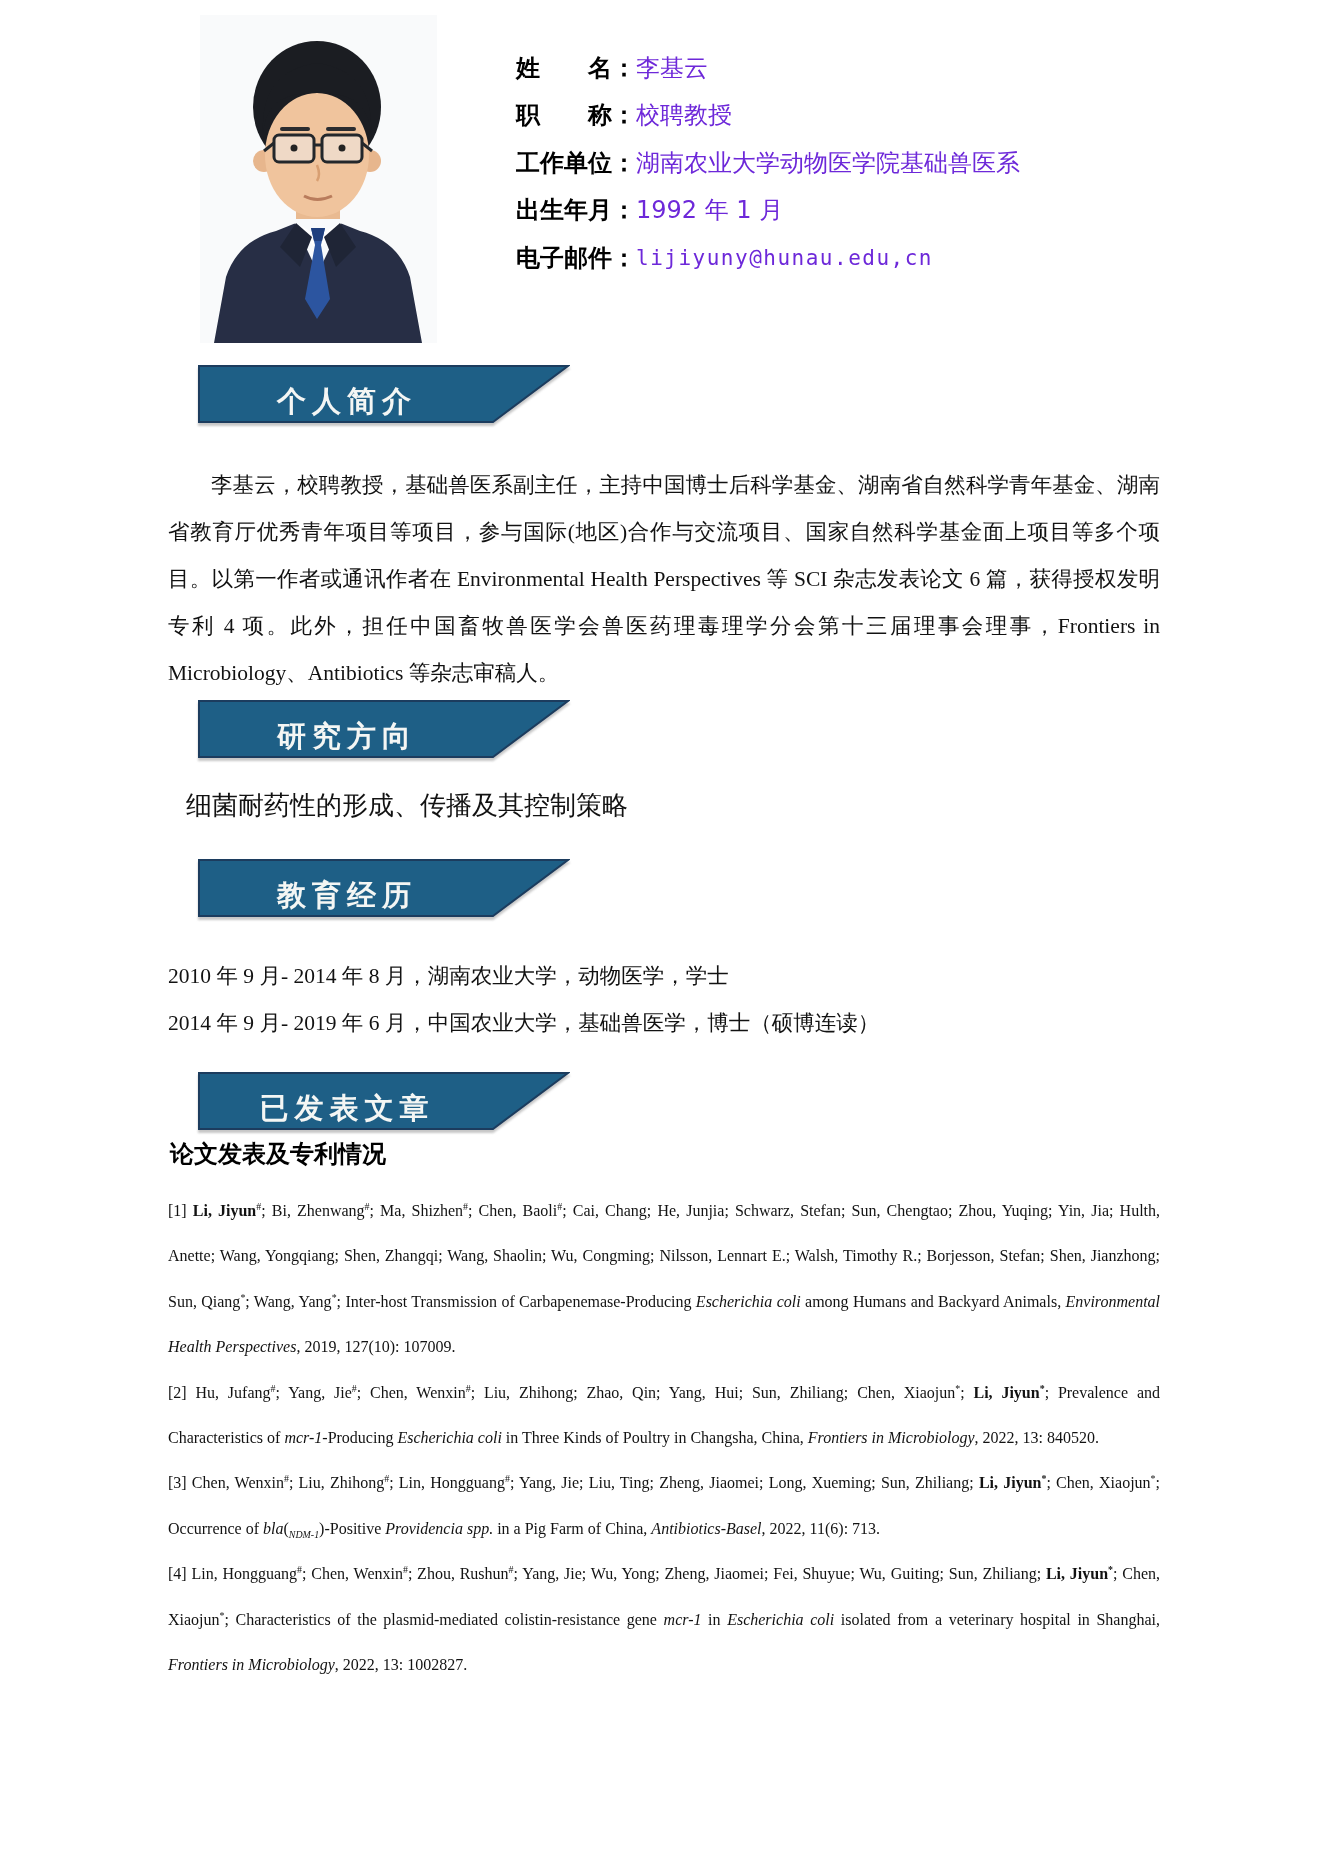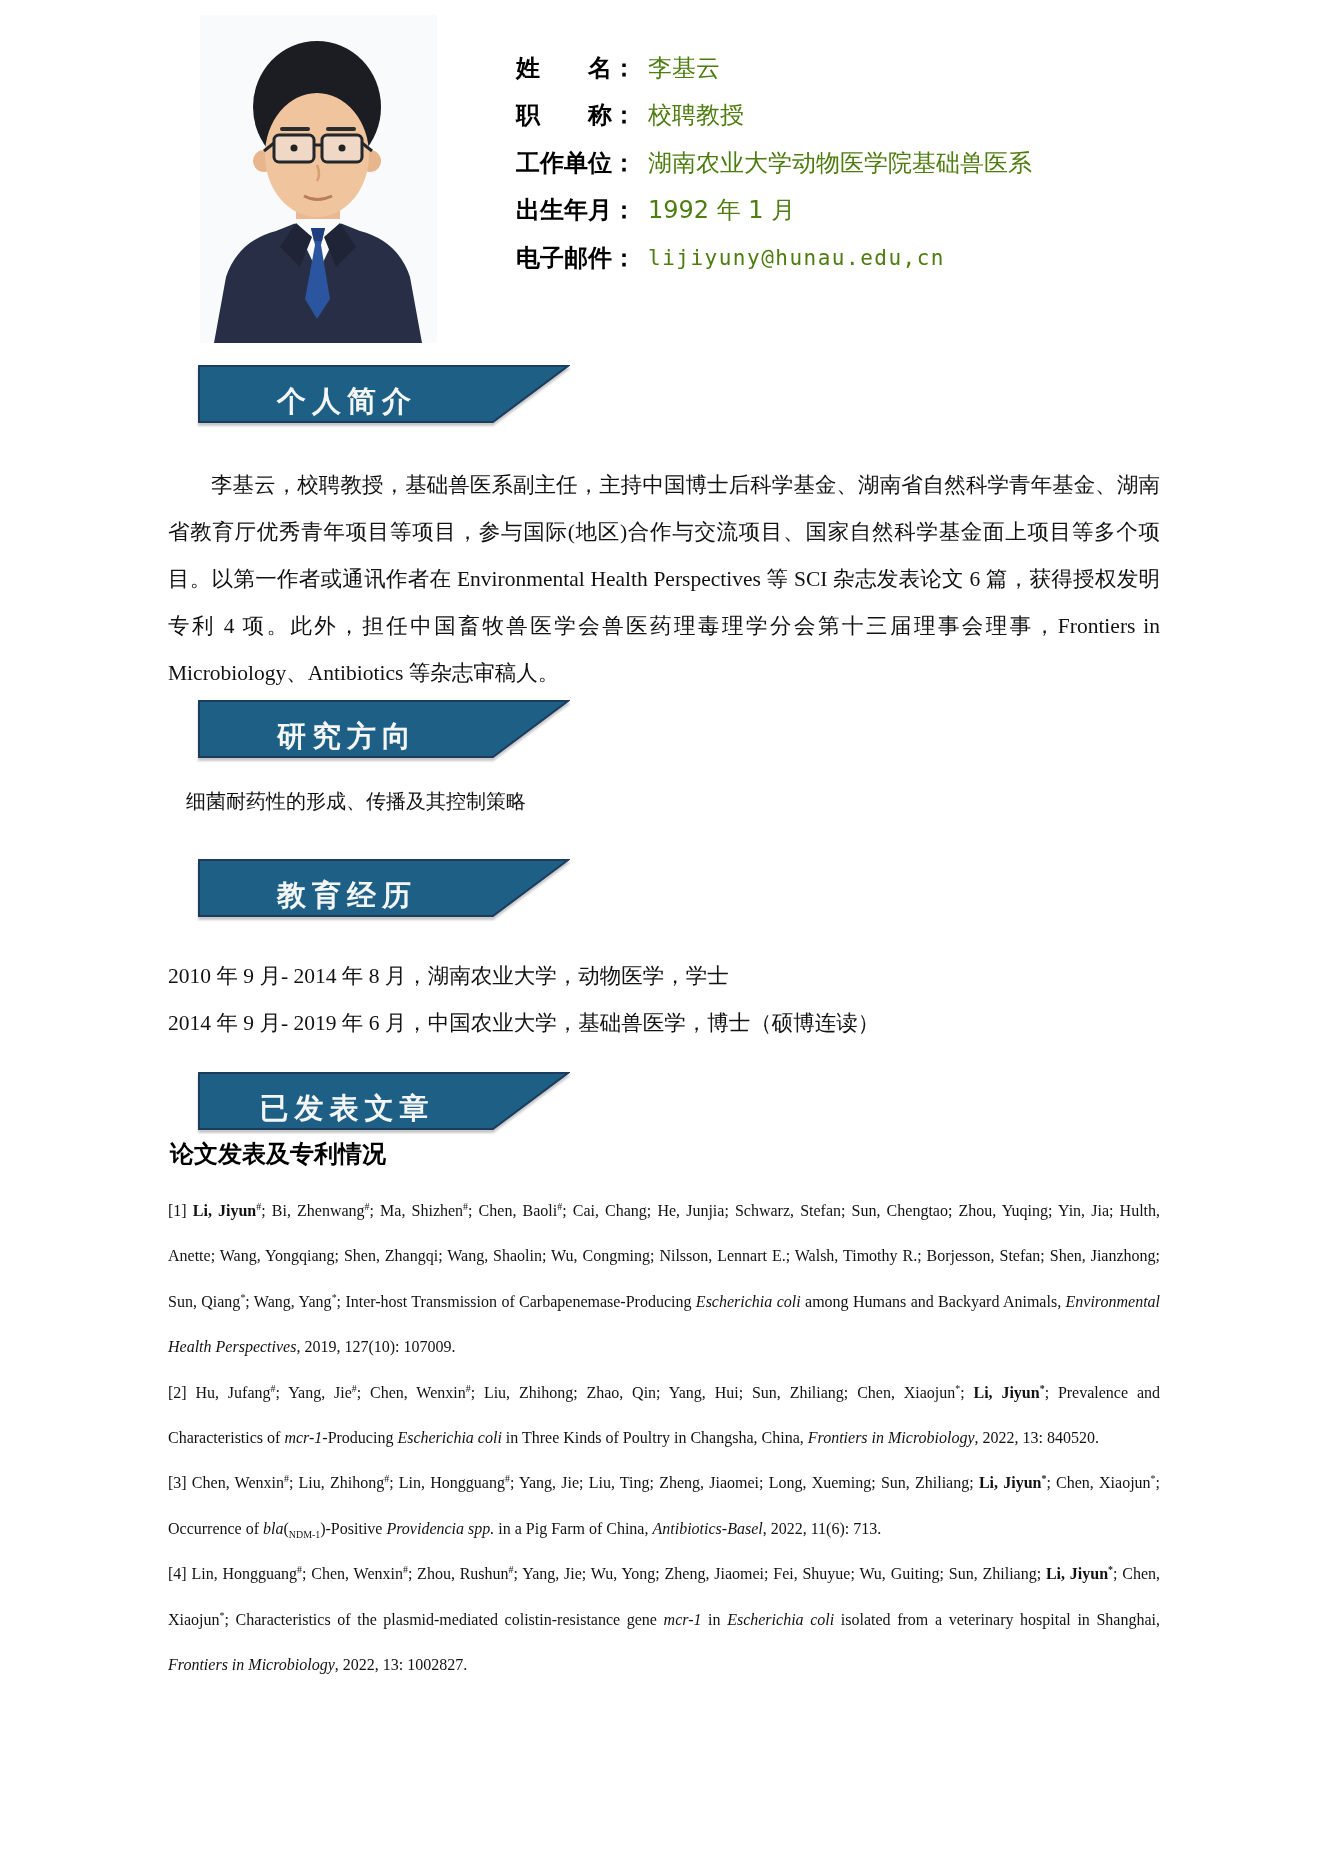--- a/index.html
+++ b/index.html
@@ -11,52 +11,52 @@
     font-family:"Liberation Serif","DejaVu Serif",serif;
     color:#121212;
     padding-left:28px;
   }
   
   .photo{position:absolute;left:200px;top:15px;width:237px;height:328px;}
   .photo svg{display:block;width:100%;height:100%;}
   .info{position:absolute;left:516px;top:44px;font-family:"DejaVu Sans","Liberation Sans",sans-serif;}
   .info-row{display:flex;align-items:center;height:47.5px;font-size:24px;}
   .info-label{font-weight:bold;color:#000;white-space:pre;}
-  .info-value{margin-left:12px;color:#4d7c0f;}
+  .info-value{margin-left:0;color:#6d28d9;}
   .info-value.mono{font-family:"DejaVu Sans Mono","Liberation Mono",monospace;font-size:21px;letter-spacing:1.5px;}
   
   .banner{position:absolute;left:198px;width:372px;height:58px;filter:drop-shadow(0 3px 1px rgba(130,130,130,.45));}
   .banner svg{display:block;}
   .banner-title{
     position:absolute;left:0;top:8px;width:298px;height:58px;
     display:flex;align-items:center;justify-content:center;
     font-family:"DejaVu Sans","Liberation Sans",sans-serif;
     font-weight:bold;font-size:29px;color:var(--banner-text,#f4f6f4);letter-spacing:6px;
   }
   
   .intro{
     position:absolute;left:168px;top:462px;width:992px;
     font-size:21.5px;line-height:47px;text-align:justify;text-indent:2em;
   }
-  .research-line{position:absolute;left:186px;top:788px;font-size:20px;}
+  .research-line{position:absolute;left:186px;top:788px;font-size:26px;}
   .education{position:absolute;left:168px;top:953px;font-size:21.5px;line-height:47px;}
   .pub-heading{
     position:absolute;left:170px;top:1138px;
     font-family:"DejaVu Sans","Liberation Sans",sans-serif;
     font-size:24px;font-weight:bold;color:#000;
   }
   .pubs{
     position:absolute;left:168px;top:1188px;width:992px;
     font-size:16px;line-height:45.4px;text-align:justify;
   }
   .pubs p{margin:0;}
   .seg-b{font-weight:bold;}
   .seg-i{font-style:italic;}
   .pubs sup{font-size:0.62em;vertical-align:super;line-height:0;}
-  .pubs sub{font-size:0.62em;vertical-align:sub;line-height:0;}
+  .pubs sub{font-size:0.62em;vertical-align:sub;line-height:0;font-style:italic;}
 </style>
 </head>
 <body>
 
 <div class="page">
 
   <div class="photo">
     <svg viewBox="0 0 237 328" xmlns="http://www.w3.org/2000/svg">
       <rect width="237" height="328" fill="#fcfcfd"></rect>
       <rect width="237" height="328" fill="#f4f5f7" opacity="0.35"></rect>

